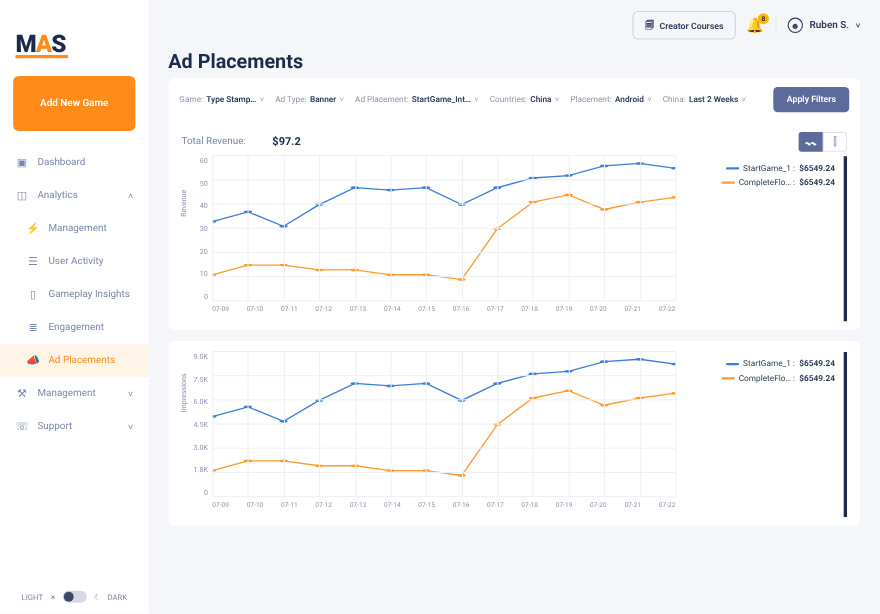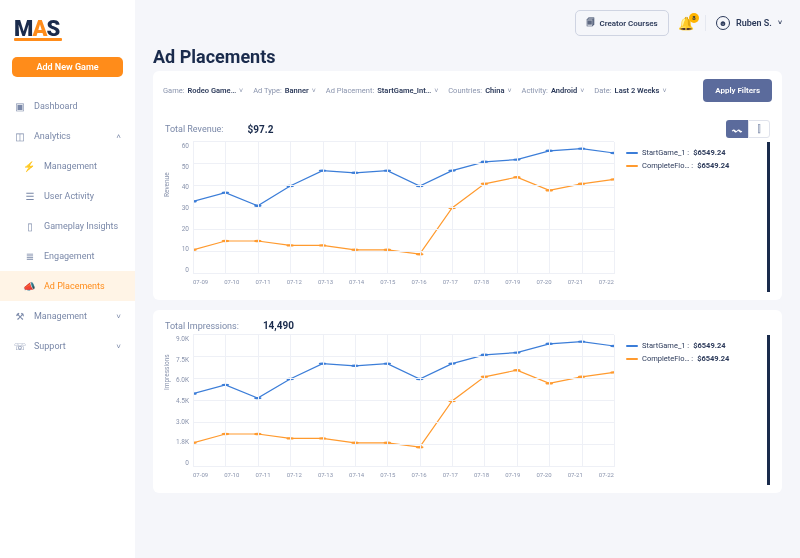--- a/index.html
+++ b/index.html
@@ -1,25 +1,25 @@
 <!DOCTYPE html>
 <html><head>
   <meta charset="utf-8">
   <style>
     * { margin: 0; padding: 0; box-sizing: border-box; font-family: -apple-system, BlinkMacSystemFont, "Segoe UI", Roboto, sans-serif; }
     body { background: #f5f6fa; width: 800px; height: 558px; overflow: hidden; }
     .layout { display: flex; height: 100%; }
     .sidebar { width: 135px; background: #fff; display: flex; flex-direction: column; }
-    .logo { padding: 16px 14px 8px; }
+    .logo { padding: 28px 14px 8px; }
     .logo-mark { font-size: 22px; font-weight: 900; letter-spacing: -1px; }
     .logo-mark .m { color: #1a2b4c; }
     .logo-mark .a { color: #ff8c1a; }
     .logo-mark .s { color: #1a2b4c; }
     .logo-stroke { height: 3px; width: 48px; background: #ff8c1a; margin-top: -3px; border-radius: 1px; }
-    .add-btn { margin: 8px 12px 14px; background: #ff8c1a; color: #fff; font-size: 9px; font-weight: 600; padding: 5px 0; border-radius: 5px; text-align: center; cursor: pointer; }
+    .add-btn { margin: 8px 12px 14px; background: #ff8c1a; color: #fff; font-size: 9px; font-weight: 600; padding: 20px 0; border-radius: 5px; text-align: center; cursor: pointer; }
     .nav { flex: 1; }
     .nav-item { display: flex; align-items: center; gap: 8px; padding: 9px 14px; font-size: 9px; color: #7a88a8; cursor: pointer; }
     .nav-item.active { background: #fff4e6; color: #ff8c1a; }
     .nav-item.sub { padding-left: 24px; }
     .nav-icon { width: 12px; height: 12px; display: inline-flex; align-items: center; justify-content: center; font-size: 10px; }
     .nav-caret { margin-left: auto; font-size: 8px; }
     .theme-toggle { display: flex; align-items: center; justify-content: center; gap: 6px; padding: 10px; font-size: 7px; color: #7a88a8; }
     .toggle-pill { width: 22px; height: 11px; background: #d6dae5; border-radius: 6px; position: relative; }
     .toggle-knob { position: absolute; left: 1px; top: 1px; width: 9px; height: 9px; background: #3d4a66; border-radius: 50%; }
     .main { flex: 1; display: flex; flex-direction: column; overflow: hidden; }
@@ -54,21 +54,21 @@
     .chart-area { flex: 1; position: relative; height: 150px; }
     .y-axis { position: absolute; left: 0; top: 0; bottom: 18px; width: 24px; display: flex; flex-direction: column; justify-content: space-between; align-items: flex-end; }
     .y-tick { font-size: 6.5px; color: #8a94ad; }
     .axis-label { position: absolute; left: -2px; top: 50%; transform: rotate(-90deg) translateX(20px); transform-origin: left top; font-size: 6.5px; color: #8a94ad; }
     .plot { position: absolute; left: 28px; right: 0; top: 0; bottom: 18px; }
     .grid-line { position: absolute; left: 0; right: 0; height: 1px; background: #eef0f6; }
     .grid-vline { position: absolute; top: 0; bottom: 0; width: 1px; background: #eef0f6; }
     .x-axis { position: absolute; left: 28px; right: 0; bottom: 0; height: 14px; display: flex; justify-content: space-between; }
     .x-tick { font-size: 6px; color: #8a94ad; }
     .legend { width: 148px; background: #fff; border-right: 3px solid #1a2b4c; padding: 4px 8px 4px 4px; }
-    .legend-item { display: flex; align-items: center; gap: 4px; font-size: 7.5px; color: #2c3a5a; padding: 2px 0; white-space: nowrap; }
+    .legend-item { display: flex; align-items: center; gap: 4px; font-size: 7.5px; color: #2c3a5a; padding: 2px 0; white-space: nowrap; justify-content: flex-end; }
     .legend-swatch { width: 12px; height: 2px; border-radius: 1px; }
     .legend-val { font-weight: 700; }
     svg.lines { width: 100%; height: 100%; display: block; }
     ::-webkit-scrollbar { width: 6px; }
     ::-webkit-scrollbar-thumb { background: #d6dae5; border-radius: 3px; }
   </style>
 </head>
 <body>
 
 <div class="layout">
@@ -114,20 +114,29 @@
         <span class="nav-icon">⚒</span>
         <span>Management</span>
         <span class="nav-caret">˅</span>
       </div>
       <div class="nav-item">
         <span class="nav-icon">☏</span>
         <span>Support</span>
         <span class="nav-caret">˅</span>
       </div>
     </nav>
+    <div class="theme-toggle">
+      <span>LIGHT</span>
+      <span>☀</span>
+      <span class="toggle-pill">
+          <span class="toggle-knob"></span>
+        </span>
+      <span>☾</span>
+      <span>DARK</span>
+    </div>
   </aside>
 
   <main class="main">
     <div class="topbar">
       <div class="creator-btn">
         <span>🗐</span>
         <span>Creator Courses</span>
       </div>
       <div class="bell-wrap">
         <span>🔔</span>
@@ -140,45 +149,45 @@
         <span style="font-size:7px;">˅</span>
       </div>
     </div>
 
     <div class="content">
       <h1 class="page-title">Ad Placements</h1>
 
       <div class="filters-row">
         <div class="filter">
           <span class="filter-label">Game:</span>
-          <span class="filter-val">Rodeo Game…</span>
+          <span class="filter-val">Type Stamp…</span>
           <span class="filter-caret">˅</span>
         </div>
         <div class="filter">
           <span class="filter-label">Ad Type:</span>
           <span class="filter-val">Banner</span>
           <span class="filter-caret">˅</span>
         </div>
         <div class="filter">
           <span class="filter-label">Ad Placement:</span>
           <span class="filter-val">StartGame_Int…</span>
           <span class="filter-caret">˅</span>
         </div>
         <div class="filter">
           <span class="filter-label">Countries:</span>
           <span class="filter-val">China</span>
           <span class="filter-caret">˅</span>
         </div>
         <div class="filter">
-          <span class="filter-label">Activity:</span>
+          <span class="filter-label">Placement:</span>
           <span class="filter-val">Android</span>
           <span class="filter-caret">˅</span>
         </div>
         <div class="filter">
-          <span class="filter-label">Date:</span>
+          <span class="filter-label">China:</span>
           <span class="filter-val">Last 2 Weeks</span>
           <span class="filter-caret">˅</span>
         </div>
         <div class="apply-btn">Apply Filters</div>
       </div>
 
       <div class="card">
         <div class="card-head">
           <span class="metric-label">Total Revenue:</span>
           <span class="metric-val">$97.2</span>
@@ -284,24 +293,20 @@
               <div class="legend-item">
                 <span class="legend-swatch" style="background:#ff9a2e"></span>
                 <span>CompleteFlo… :</span> 
                 <span class="legend-val">$6549.24</span>
               </div>
             </div>
         </div>
       </div>
 
       <div class="card">
-        <div class="card-head">
-          <span class="metric-label">Total Impressions:</span>
-          <span class="metric-val">14,490</span>
-        </div>
         <div class="chart-wrap">
           <div class="chart-area">
               <div class="y-axis">
                 <div class="y-tick">9.0K</div>
                 <div class="y-tick">7.5K</div>
                 <div class="y-tick">6.0K</div>
                 <div class="y-tick">4.5K</div>
                 <div class="y-tick">3.0K</div>
                 <div class="y-tick">1.8K</div>
                 <div class="y-tick">0</div>

